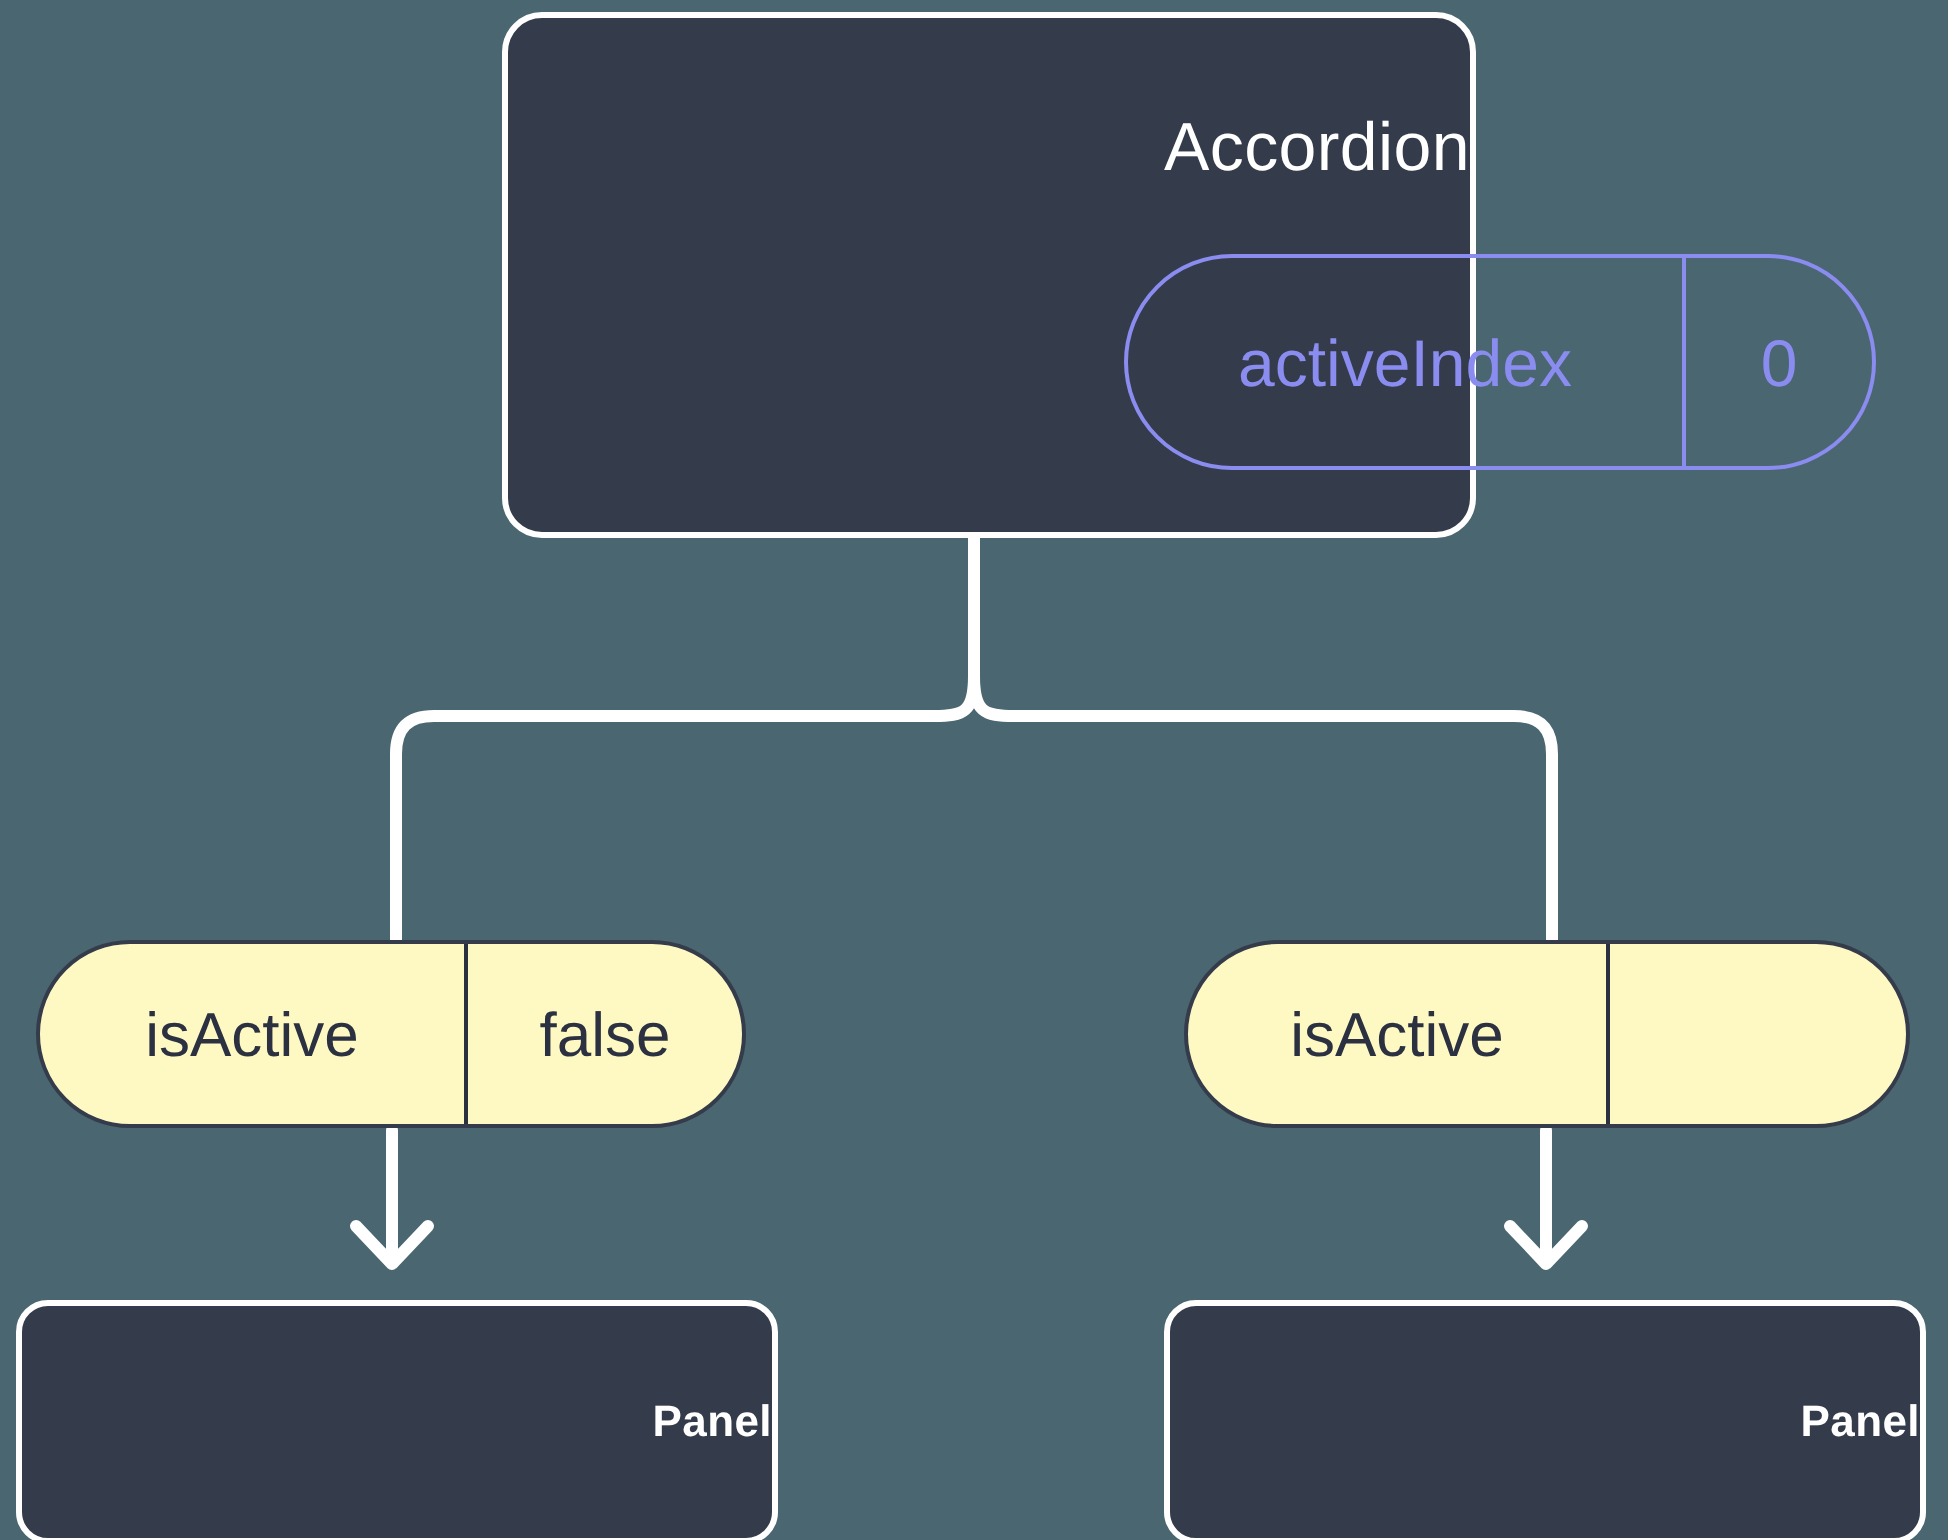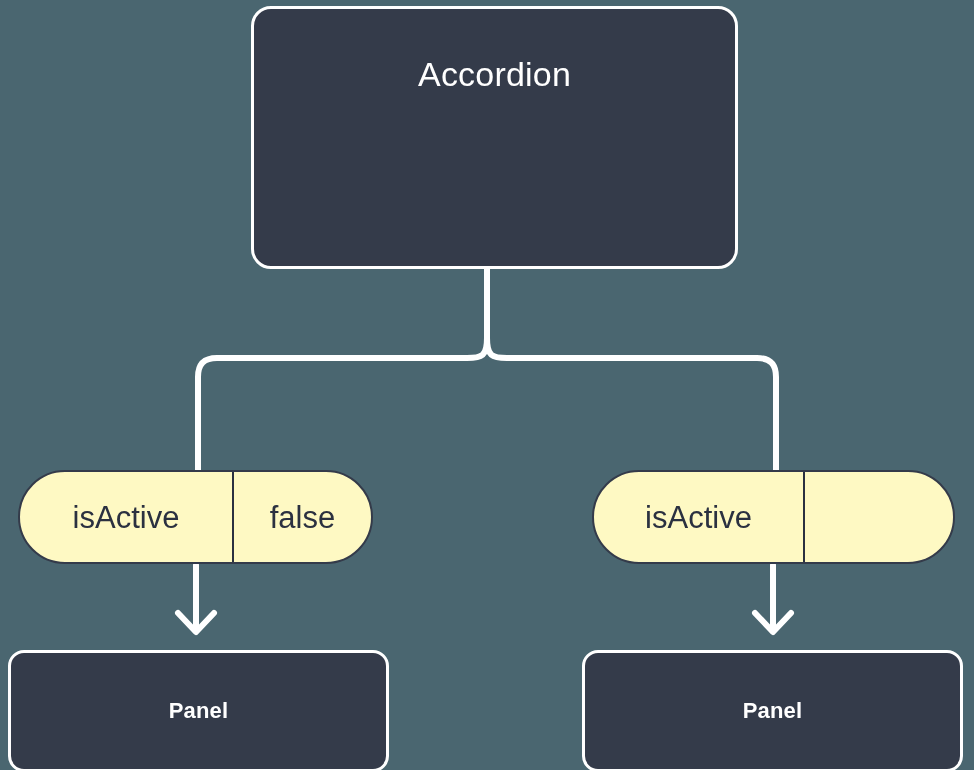--- a/index.html
+++ b/index.html
@@ -26,21 +26,21 @@
 
   
   .card {
     position: absolute;
     box-sizing: border-box;
     background: #343b4a;
     border: 3px solid #ffffff;
     border-radius: 18px;
     display: flex;
     flex-direction: column;
-    align-items: center;
+    align-items: flex-end;
   }
   .card-title {
     color: #ffffff;
     font-size: 34px;
     font-weight: 500;
     letter-spacing: .2px;
     line-height: 1;
     white-space: nowrap;
   }
 
@@ -149,20 +149,24 @@
       <path d="M 773 565 L 773 630"></path>
 
       <path d="M 178 613 L 196 632 L 214 613"></path>
       <path d="M 755 613 L 773 632 L 791 613"></path>
     </g>
   </svg>
 
   <div id="accordion-card" class="card">
     <div class="card-title">Accordion</div>
 
+    <div id="active-index-pill">
+      <div class="pill-key">activeIndex</div>
+      <div class="pill-val">0</div>
+    </div>
   </div>
 
   <div id="pill-left" class="prop-pill">
     <div class="pill-key">isActive</div>
     <div class="pill-val">false</div>
   </div>
 
   <div id="pill-right" class="prop-pill">
     <div class="pill-key">isActive</div>
   </div>

